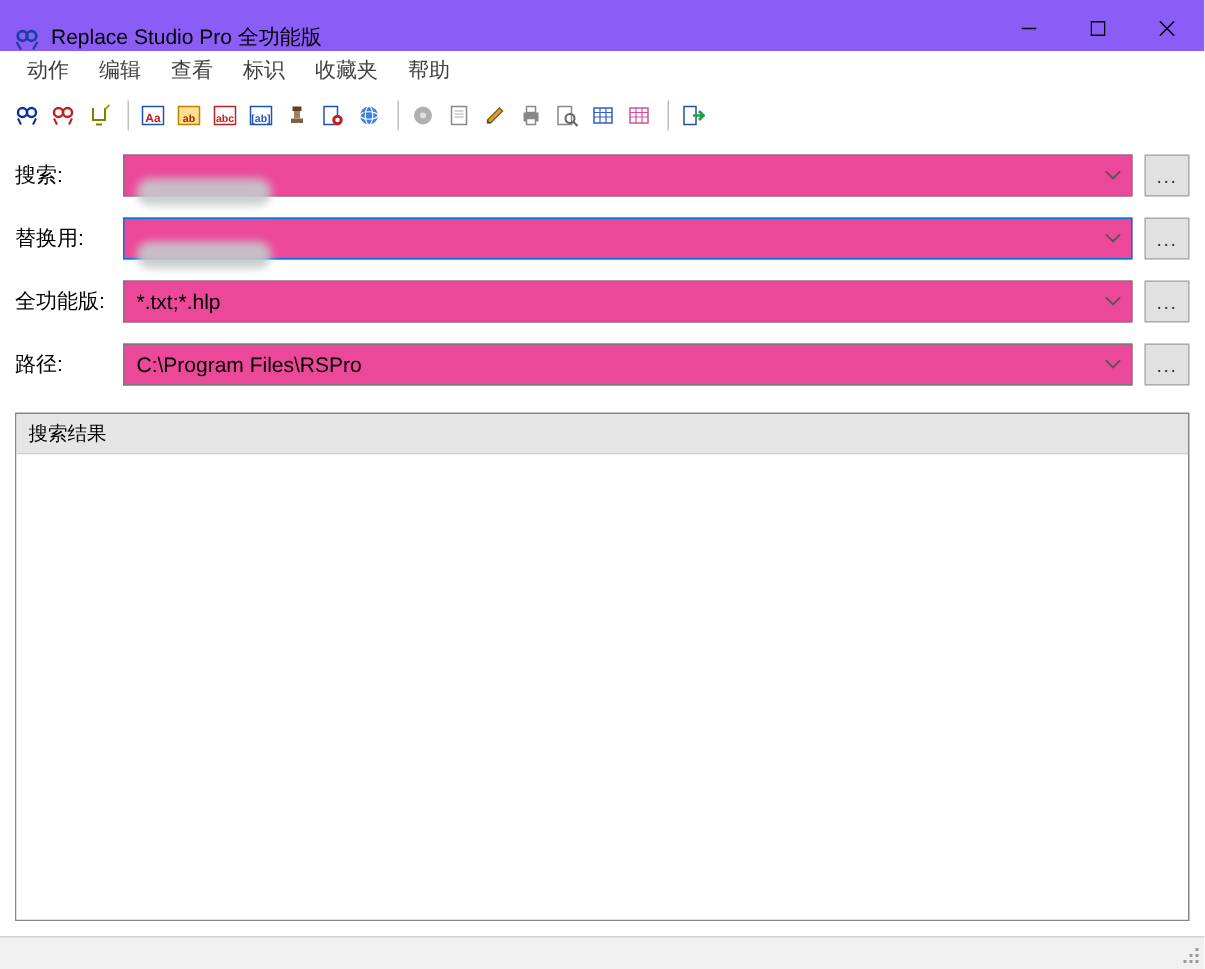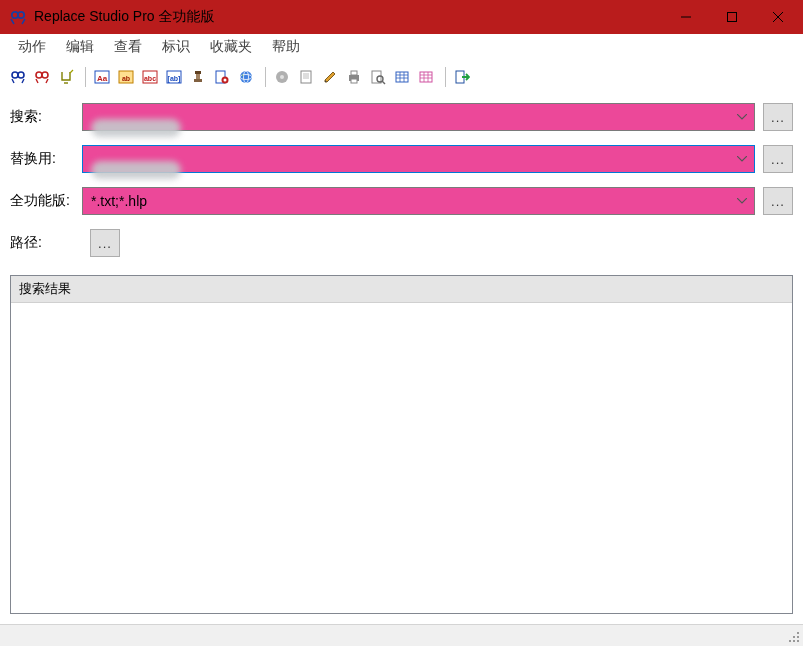--- a/index.html
+++ b/index.html
@@ -1,17 +1,17 @@
 <!DOCTYPE html>
 <html><head>
 <meta charset="utf-8">
 <style>
 * { box-sizing: border-box; margin: 0; padding: 0; }
 body { font-family: "Microsoft YaHei", "Segoe UI", sans-serif; font-size: 13px; background: #fff; width: 803px; height: 646px; overflow: hidden; display: flex; flex-direction: column; }
-.titlebar { height: 34px; display: flex; align-items: center; padding: 0 2px 0 10px; background: #b91c1c; }
+.titlebar { height: 34px; display: flex; align-items: flex-end; padding: 0 2px 0 10px; background: #8b5cf6; }
 .titlebar .app-icon { width: 16px; height: 16px; margin-right: 8px; display: flex; align-items: center; justify-content: center; }
 .titlebar .title { flex: 1; font-size: 14px; color: #000; }
 .titlebar .win-controls { display: flex; }
 .titlebar .win-btn { width: 46px; height: 30px; display: flex; align-items: center; justify-content: center; color: #000; }
 .menubar { display: flex; padding: 2px 6px 6px 8px; gap: 0; }
 .menubar .menu-item { padding: 2px 10px; font-size: 14px; color: #404040; }
 .toolbar { display: flex; align-items: center; padding: 2px 6px 4px 6px; gap: 0; border-bottom: 1px solid transparent; }
 .tb-btn { width: 22px; height: 22px; display: flex; align-items: center; justify-content: center; margin: 0 1px; text-align: center; }
 .tb-sep { width: 6px; height: 20px; border-right: 1px solid #c0c0c0; margin: 0 4px 0 2px; }
 .form-area { padding: 10px 10px 4px 10px; }
@@ -237,20 +237,28 @@
           </svg>
         </div>
     </div>
     <div class="browse-btn">
         <span>...</span>
       </div>
   </div>
 
   <div class="form-row">
     <div class="form-label">路径:</div>
+    <div class="combo">
+      <input value="C:\Program Files\RSPro" style="">
+      <div class="dropdown-btn">
+          <svg width="10" height="6">
+            <path d="M0 0 L5 5 L10 0" fill="none" stroke="#555" stroke-width="1.2"></path>
+          </svg>
+        </div>
+    </div>
     <div class="browse-btn">
         <span>...</span>
       </div>
   </div>
 
 </div>
 
 <div class="results">
   <div class="results-header">搜索结果</div>
   <div class="results-body"></div>

